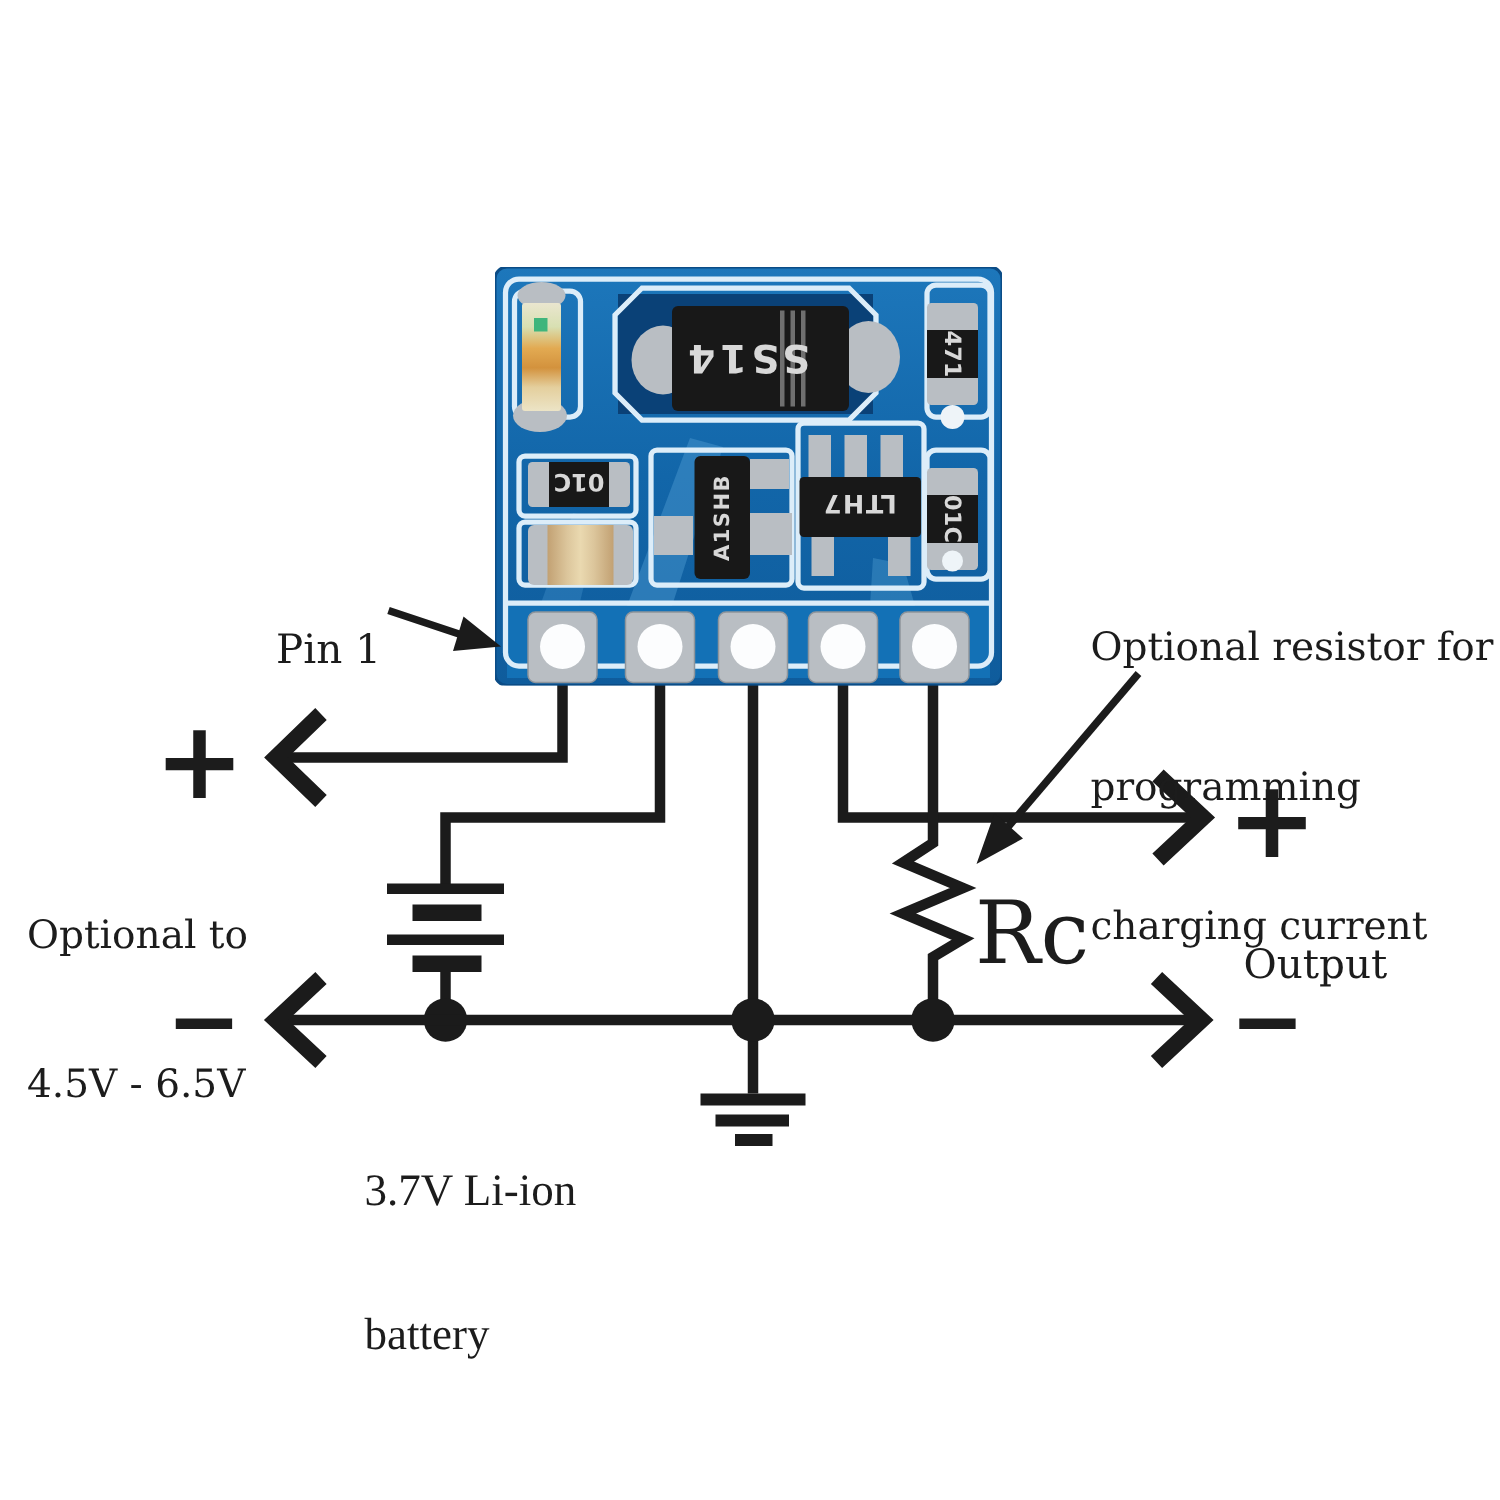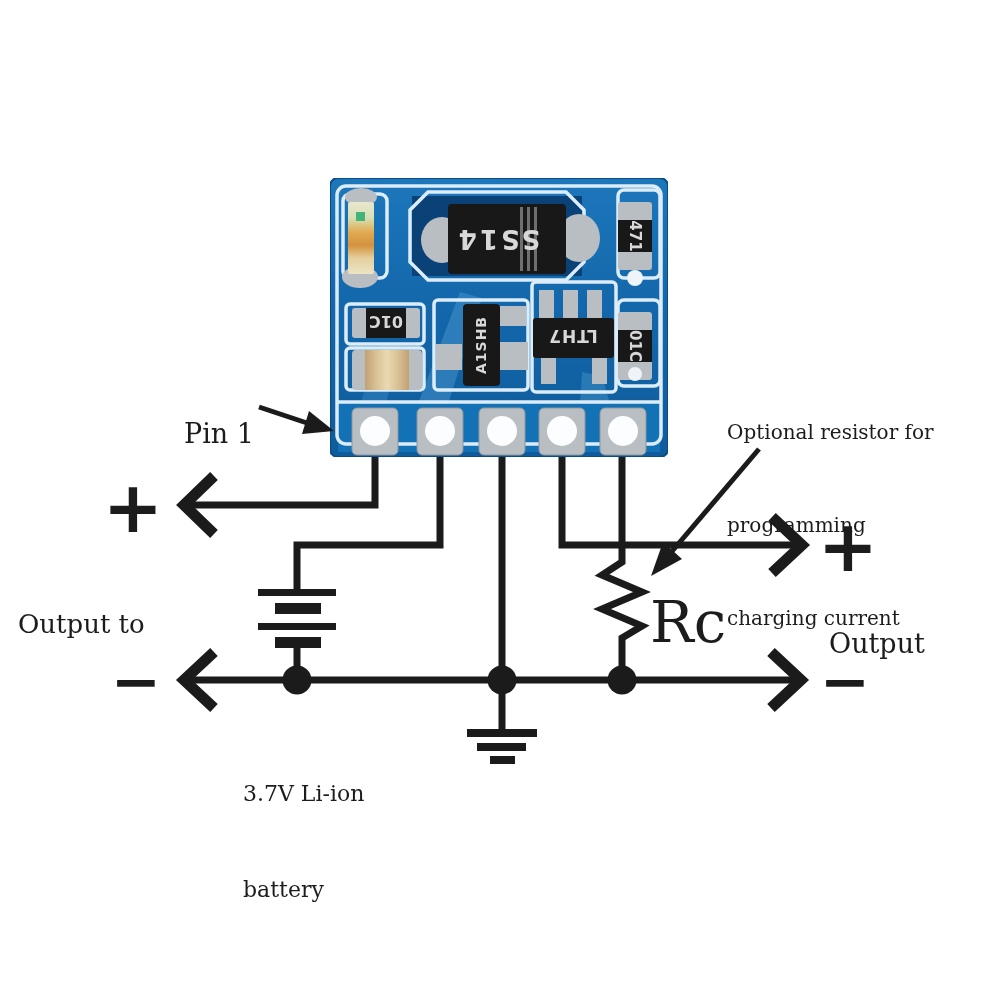--- a/index.html
+++ b/index.html
@@ -21,22 +21,22 @@
   .compbody{fill:var(--component-black,#181818);}
   .silver{fill:var(--pad-silver,#b9bec3);}
   .padcap{fill:var(--pad-silver,#b9bec3);stroke:#8f959b;stroke-width:1;}
   .hole{fill:#fcfdfe;}
   .via{fill:#eef4f8;}
   .stripe{fill:#6f6f6f;}
   text.comp{fill:#d8d8d8;font-family:"DejaVu Sans",sans-serif;font-weight:bold;}
   
   .lbl{position:absolute;white-space:pre;}
   .note{font-size:26px;line-height:33px;}
-  .note-rc{font-size:20px;line-height:31px;}
-  .note-batt{font-size:22px;line-height:32px;}
+  .note-rc{font-size:26px;line-height:31px;}
+  .note-batt{font-size:30px;line-height:32px;font-family:Liberation Serif, serif;}
   .single{font-size:27px;margin-top:32px;}
   .rc{font-size:58px;}
   .sign{position:absolute;transform:translate(-50%,-50%);font-family:"DejaVu Sans",sans-serif;font-weight:bold;}
   .sign-plus{font-size:72px;}
   .sign-minus{font-size:60px;}
 </style>
 </head>
 <body>
 
 <div class="canvas">
@@ -218,21 +218,22 @@
 
   <div class="lbl single" style="left:184px;top:386px;">Pin 1</div>
 
   <div class="lbl note-rc" style="left:727px;top:355px;">
     <div>Optional resistor for</div>
     <div>programming</div>
     <div>charging current</div>
   </div>
 
   <div class="lbl note" style="left:18px;top:542px;">
-    <div>Output to</div>
+    <div>Optional to</div>
+    <div>4.5V - 6.5V</div>
   </div>
 
   <div class="lbl note-batt" style="left:243px;top:714px;">
     <div>3.7V Li-ion</div>
     <div>battery</div>
   </div>
 
   <div class="lbl single" style="left:829px;top:596px;">Output</div>
   <div class="lbl rc" style="left:650px;top:588px;">Rc</div>
 

